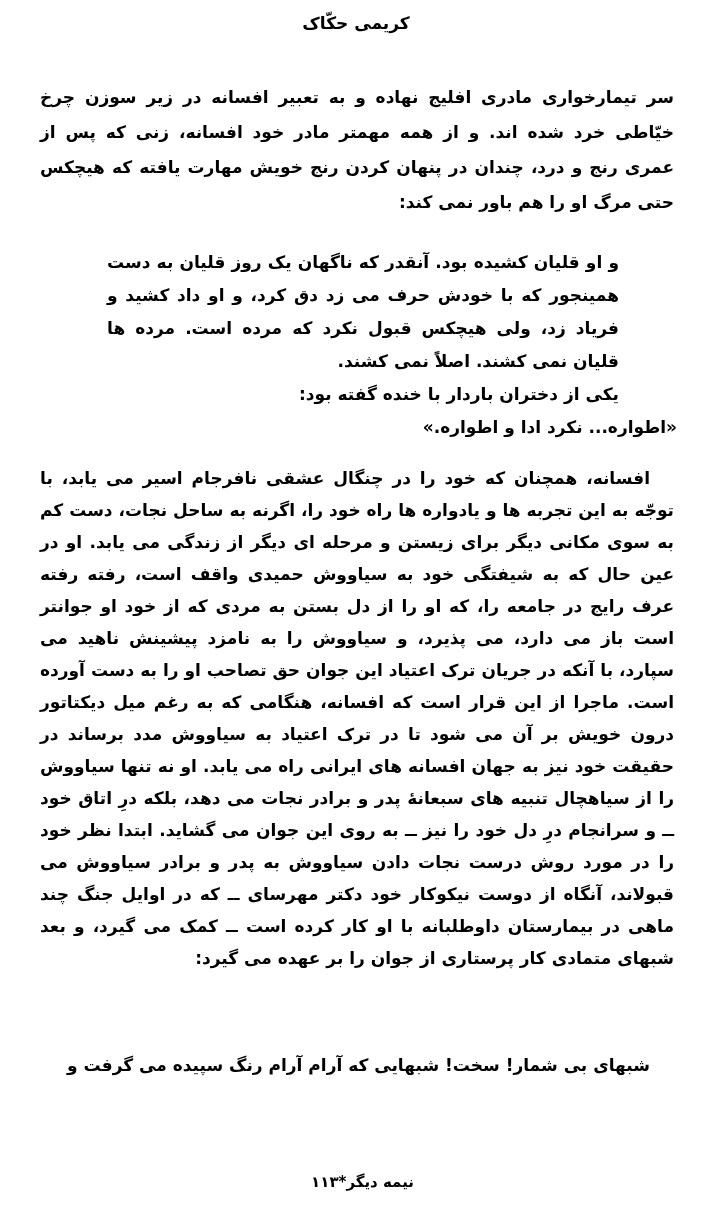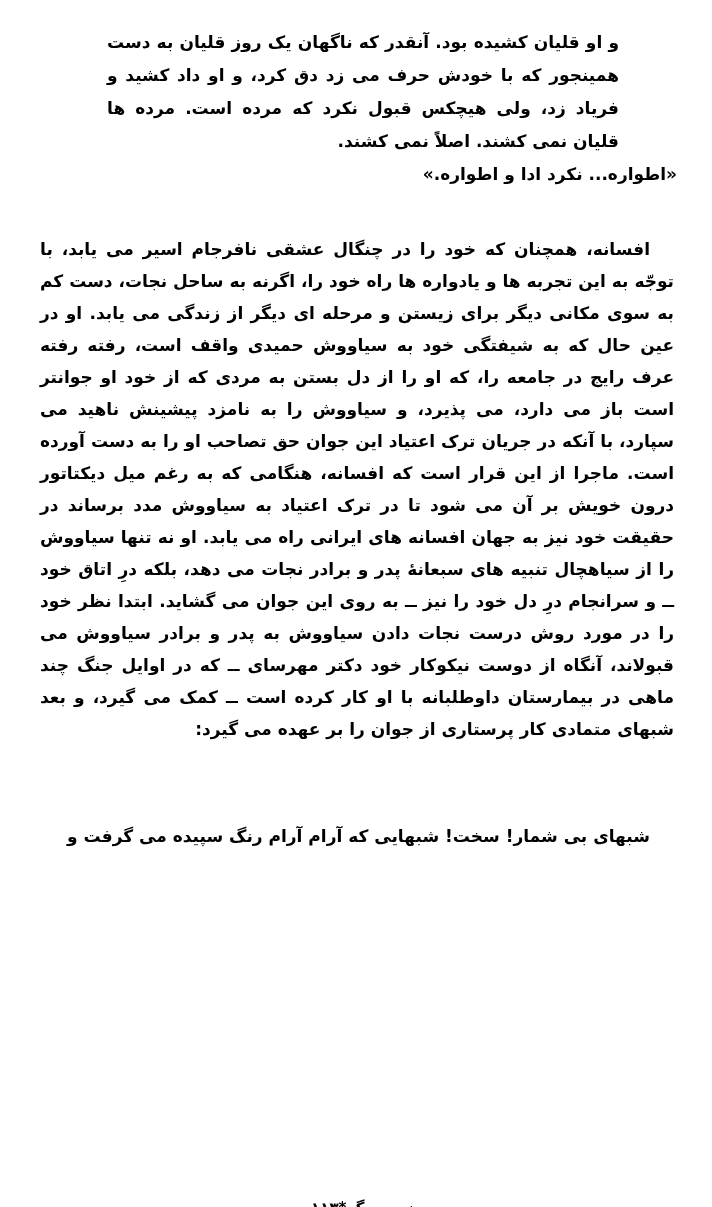--- a/index.html
+++ b/index.html
@@ -45,21 +45,21 @@
     font-weight: bold;
     line-height: 33px;
     text-align: justify;
     margin: 0;
   }
   .quote-dialogue {
     margin-right: -58px !important;
     text-align: right !important;
   }
   .para-analysis {
-    margin-top: 42px;
+    margin-top: 18px;
     line-height: 32px;
     text-indent: 24px;
   }
   .closing-quote {
     margin-top: 74px;
     text-indent: 24px;
     text-align: right;
   }
   .page-footer {
     position: absolute;
@@ -69,24 +69,27 @@
     text-align: center;
     font-size: 15px;
     font-weight: bold;
   }
 </style>
 </head>
 <body>
 
 <div class="page">
 
+  <div class="page-header">کریمی حکّاک</div>
 
+  <p class="body-text para-intro">سر تیمارخواری مادری افلیج نهاده و به تعبیر افسانه در زیر سوزن چرخ خیّاطی خرد شده اند. و از همه مهمتر مادر خود افسانه، زنی که پس از عمری رنج و درد، چندان در پنهان کردن رنج خویش مهارت یافته که هیچکس حتی مرگ او را هم باور نمی کند:</p>
 
   <div class="quote-block">
     <p>و او قلیان کشیده بود. آنقدر که ناگهان یک روز قلیان به دست همینجور که با خودش حرف می زد دق کرد، و او داد کشید و فریاد زد، ولی هیچکس قبول نکرد که مرده است. مرده ها قلیان نمی کشند. اصلاً نمی کشند.</p>
+    <p>یکی از دختران باردار با خنده گفته بود:</p>
     <p class="quote-dialogue">«اطواره... نکرد ادا و اطواره.»</p>
   </div>
 
   <p class="body-text para-analysis">افسانه، همچنان که خود را در چنگال عشقی نافرجام اسیر می یابد، با توجّه به این تجربه ها و یادواره ها راه خود را، اگرنه به ساحل نجات، دست کم به سوی مکانی دیگر برای زیستن و مرحله ای دیگر از زندگی می یابد. او در عین حال که به شیفتگی خود به سیاووش حمیدی واقف است، رفته رفته عرف رایج در جامعه را، که او را از دل بستن به مردی که از خود او جوانتر است باز می دارد، می پذیرد، و سیاووش را به نامزد پیشینش ناهید می سپارد، با آنکه در جریان ترک اعتیاد این جوان حق تصاحب او را به دست آورده است. ماجرا از این قرار است که افسانه، هنگامی که به رغم میل دیکتاتور درون خویش بر آن می شود تا در ترک اعتیاد به سیاووش مدد برساند در حقیقت خود نیز به جهان افسانه های ایرانی راه می یابد. او نه تنها سیاووش را از سیاهچال تنبیه های سبعانهٔ پدر و برادر نجات می دهد، بلکه درِ اتاق خود ــ و سرانجام درِ دل خود را نیز ــ به روی این جوان می گشاید. ابتدا نظر خود را در مورد روش درست نجات دادن سیاووش به پدر و برادر سیاووش می قبولاند، آنگاه از دوست نیکوکار خود دکتر مهرسای ــ که در اوایل جنگ چند ماهی در بیمارستان داوطلبانه با او کار کرده است ــ کمک می گیرد، و بعد شبهای متمادی کار پرستاری از جوان را بر عهده می گیرد:</p>
 
   <p class="body-text closing-quote">شبهای بی شمار! سخت! شبهایی که آرام آرام رنگ سپیده می گرفت و</p>
 
   <div class="page-footer">نیمه دیگر*۱۱۳</div>
 
 </div>

